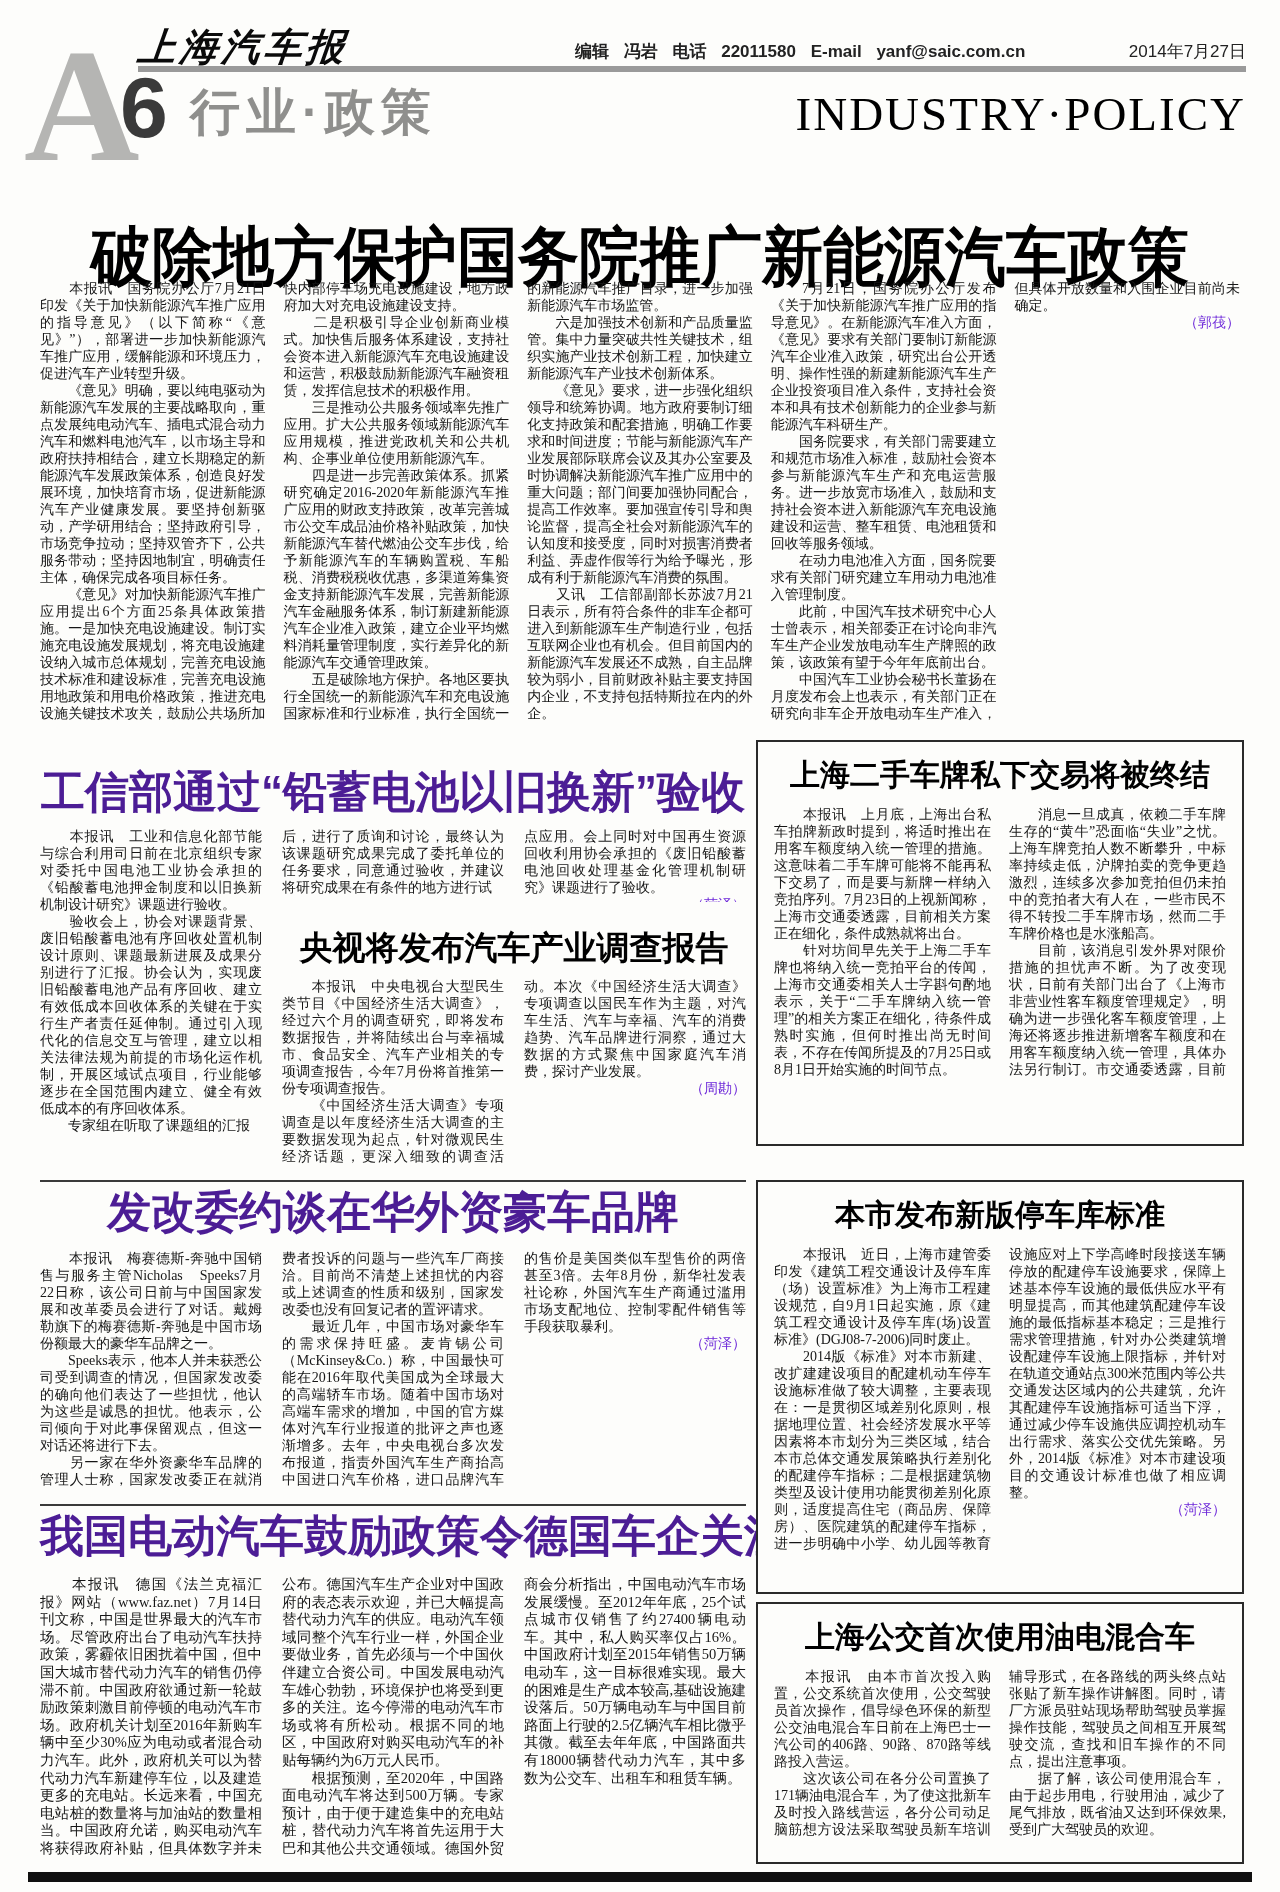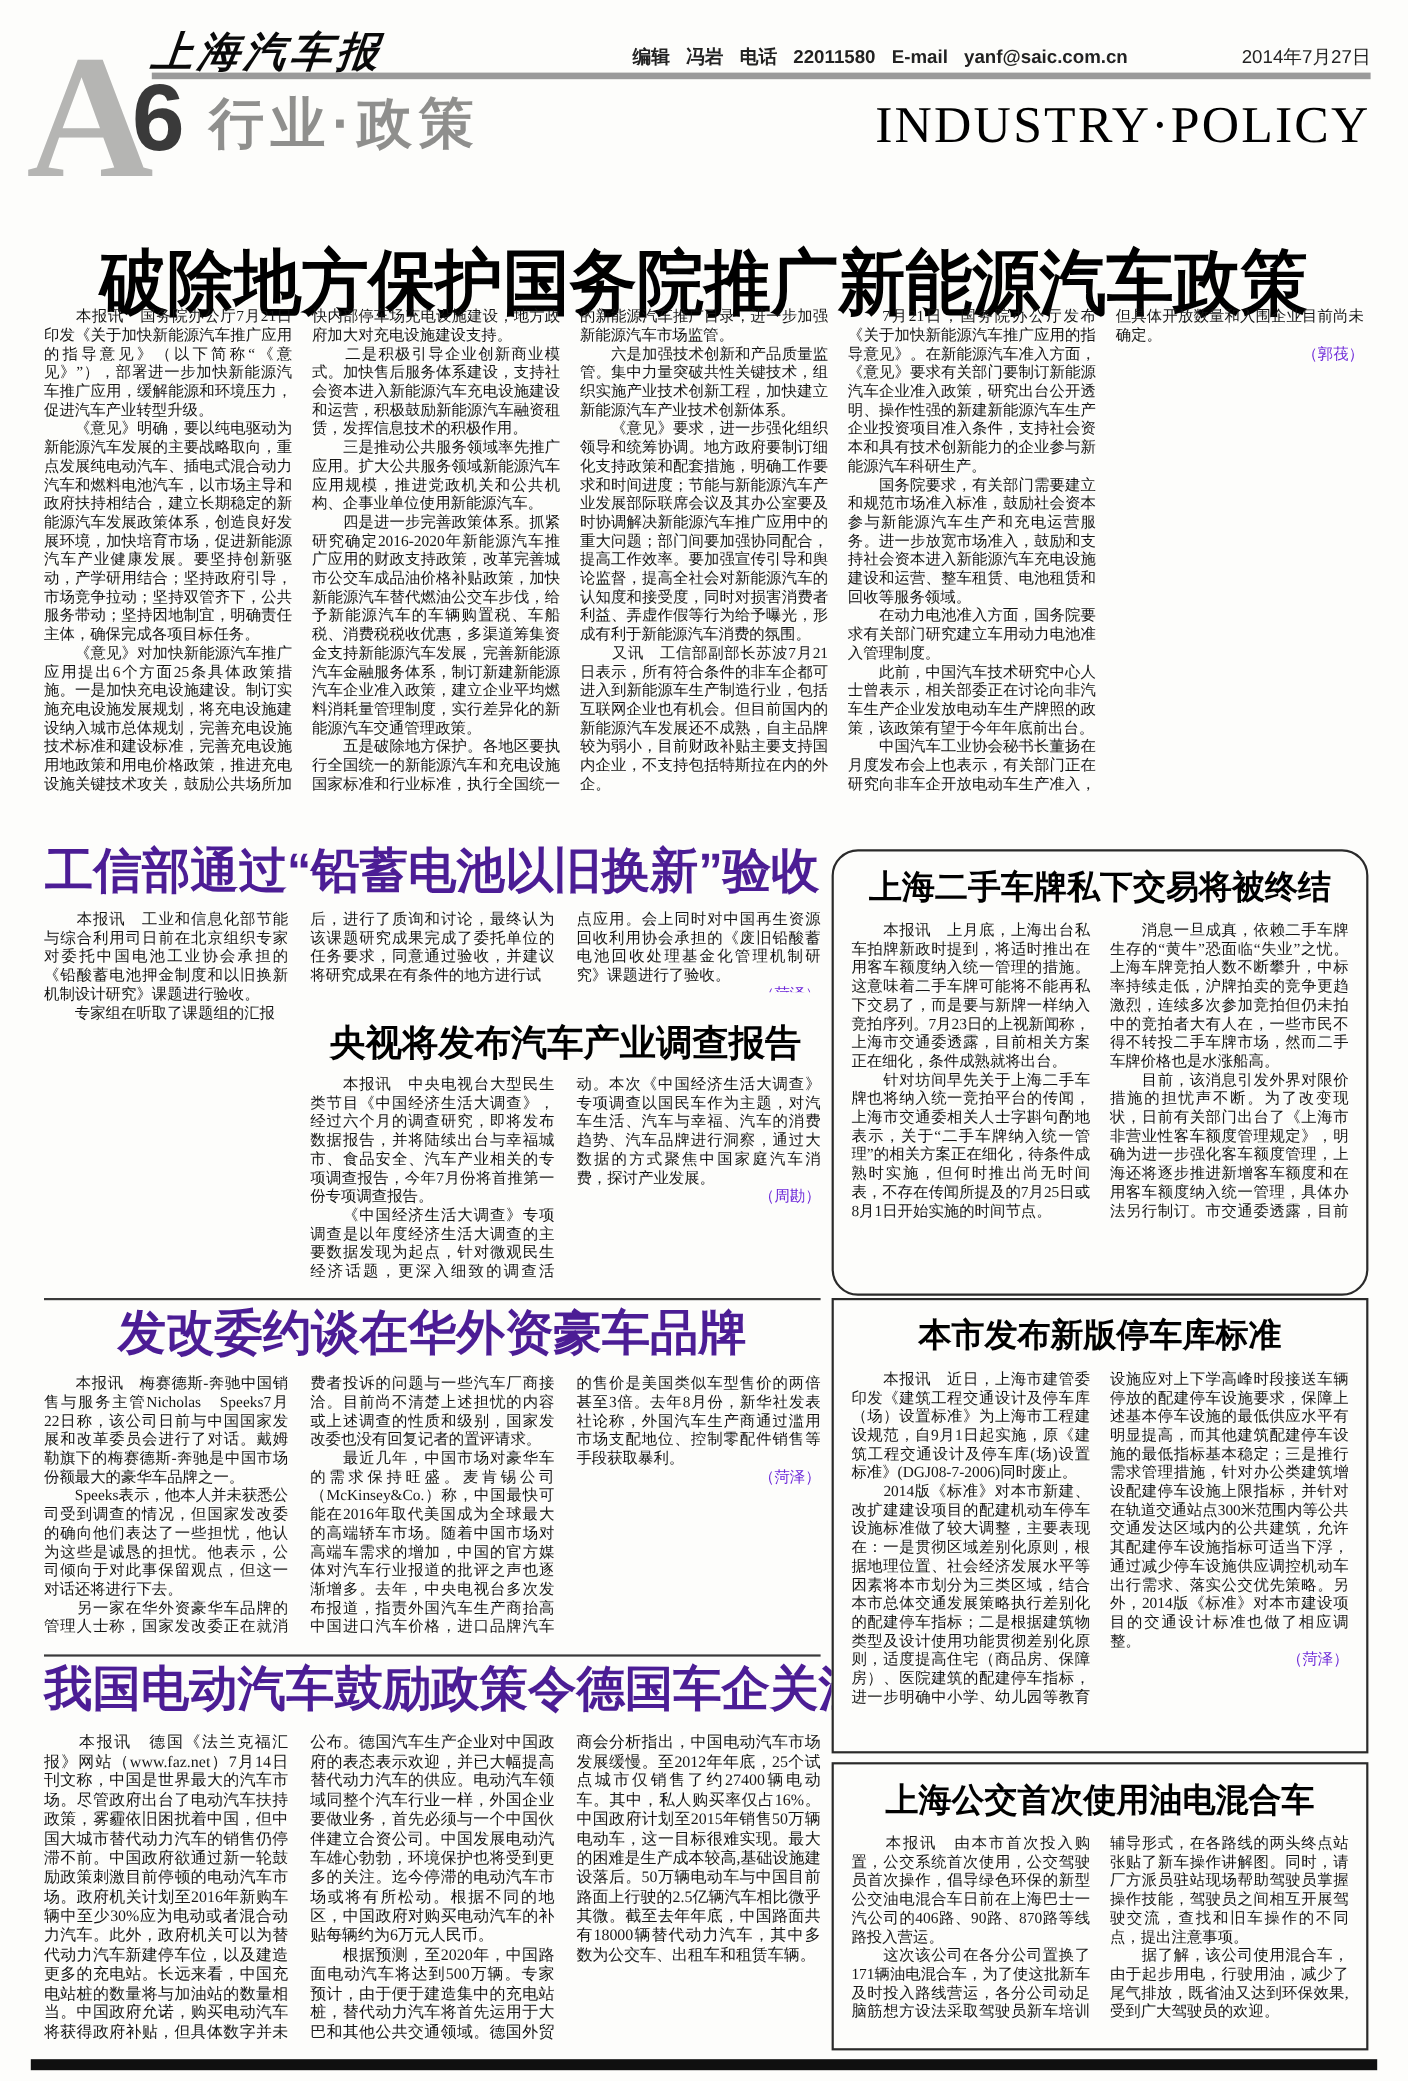--- a/index.html
+++ b/index.html
@@ -41,21 +41,21 @@
                 grid-template-columns:222px 222px 222px;column-gap:20px;
                 grid-template-rows:74px 76px auto;overflow:hidden;}
   .bat-col1{grid-column:1;grid-row:1/4;overflow:hidden;}
   .bat-col2{grid-column:2;grid-row:1;overflow:hidden;}
   .bat-col3{grid-column:3;grid-row:1;overflow:hidden;}
   .cctv-head{grid-column:2/4;grid-row:2;font-size:33px;line-height:40px;font-weight:900;
              text-align:center;color:#000;font-family:"Liberation Sans",sans-serif;
              align-self:end;margin:0 0 10px 0;white-space:nowrap;}
   .cctv-body{grid-column:2/4;grid-row:3;column-count:2;column-gap:20px;column-fill:auto;overflow:hidden;}
   .boxed{position:absolute;border:2px solid #2a2a2a;background:#fdfdfb;}
-  .box-license{left:756px;top:772px;width:484px;height:402px;border-radius:24px;}
+  .box-license{left:756px;top:740px;width:484px;height:402px;}
   .box-head{font-size:30px;line-height:38px;font-weight:900;text-align:center;color:#000;
             font-family:"Liberation Sans",sans-serif;margin:14px 8px 12px 8px;white-space:nowrap;}
   .box-body{margin:0 16px;column-count:2;column-gap:18px;column-fill:auto;overflow:hidden;}
   .license-body{height:300px;}
   
   .rule-thin{position:absolute;background:#3a3a3a;height:2px;}
   .ndrc{position:absolute;left:40px;top:1188px;width:706px;}
   .ndrc-body{position:absolute;left:0;top:62px;width:706px;height:246px;
              column-count:3;column-gap:20px;column-fill:auto;overflow:hidden;}
   .germany{position:absolute;left:40px;top:1512px;width:706px;}
@@ -109,20 +109,21 @@
         <p>　　中国汽车工业协会秘书长董扬在月度发布会上也表示，有关部门正在研究向非车企开放电动车生产准入，但具体开放数量和入围企业目前尚未确定。</p>
       </div>
     <p class="byline">（郭茷）</p>
   </div>
 
   <div class="mid-left">
     <h2 class="head-l">工信部通过“铅蓄电池以旧换新”验收</h2>
     <div class="battery-grid">
       <div class="bat-col1 body-text">
           <p>　　本报讯　工业和信息化部节能与综合利用司日前在北京组织专家对委托中国电池工业协会承担的《铅酸蓄电池押金制度和以旧换新机制设计研究》课题进行验收。</p>
+          <p>　　验收会上，协会对课题背景、废旧铅酸蓄电池有序回收处置机制设计原则、课题最新进展及成果分别进行了汇报。协会认为，实现废旧铅酸蓄电池产品有序回收、建立有效低成本回收体系的关键在于实行生产者责任延伸制。通过引入现代化的信息交互与管理，建立以相关法律法规为前提的市场化运作机制，开展区域试点项目，行业能够逐步在全国范围内建立、健全有效低成本的有序回收体系。</p>
           <p>　　专家组在听取了课题组的汇报</p>
         </div>
       <div class="bat-col2 body-text">
           <p>后，进行了质询和讨论，最终认为该课题研究成果完成了委托单位的任务要求，同意通过验收，并建议将研究成果在有条件的地方进行试</p>
         </div>
       <div class="bat-col3 body-text">
         <div>
             <p>点应用。会上同时对中国再生资源回收利用协会承担的《废旧铅酸蓄电池回收处理基金化管理机制研究》课题进行了验收。</p>
           </div>
         <p class="byline">（菏泽）</p>

